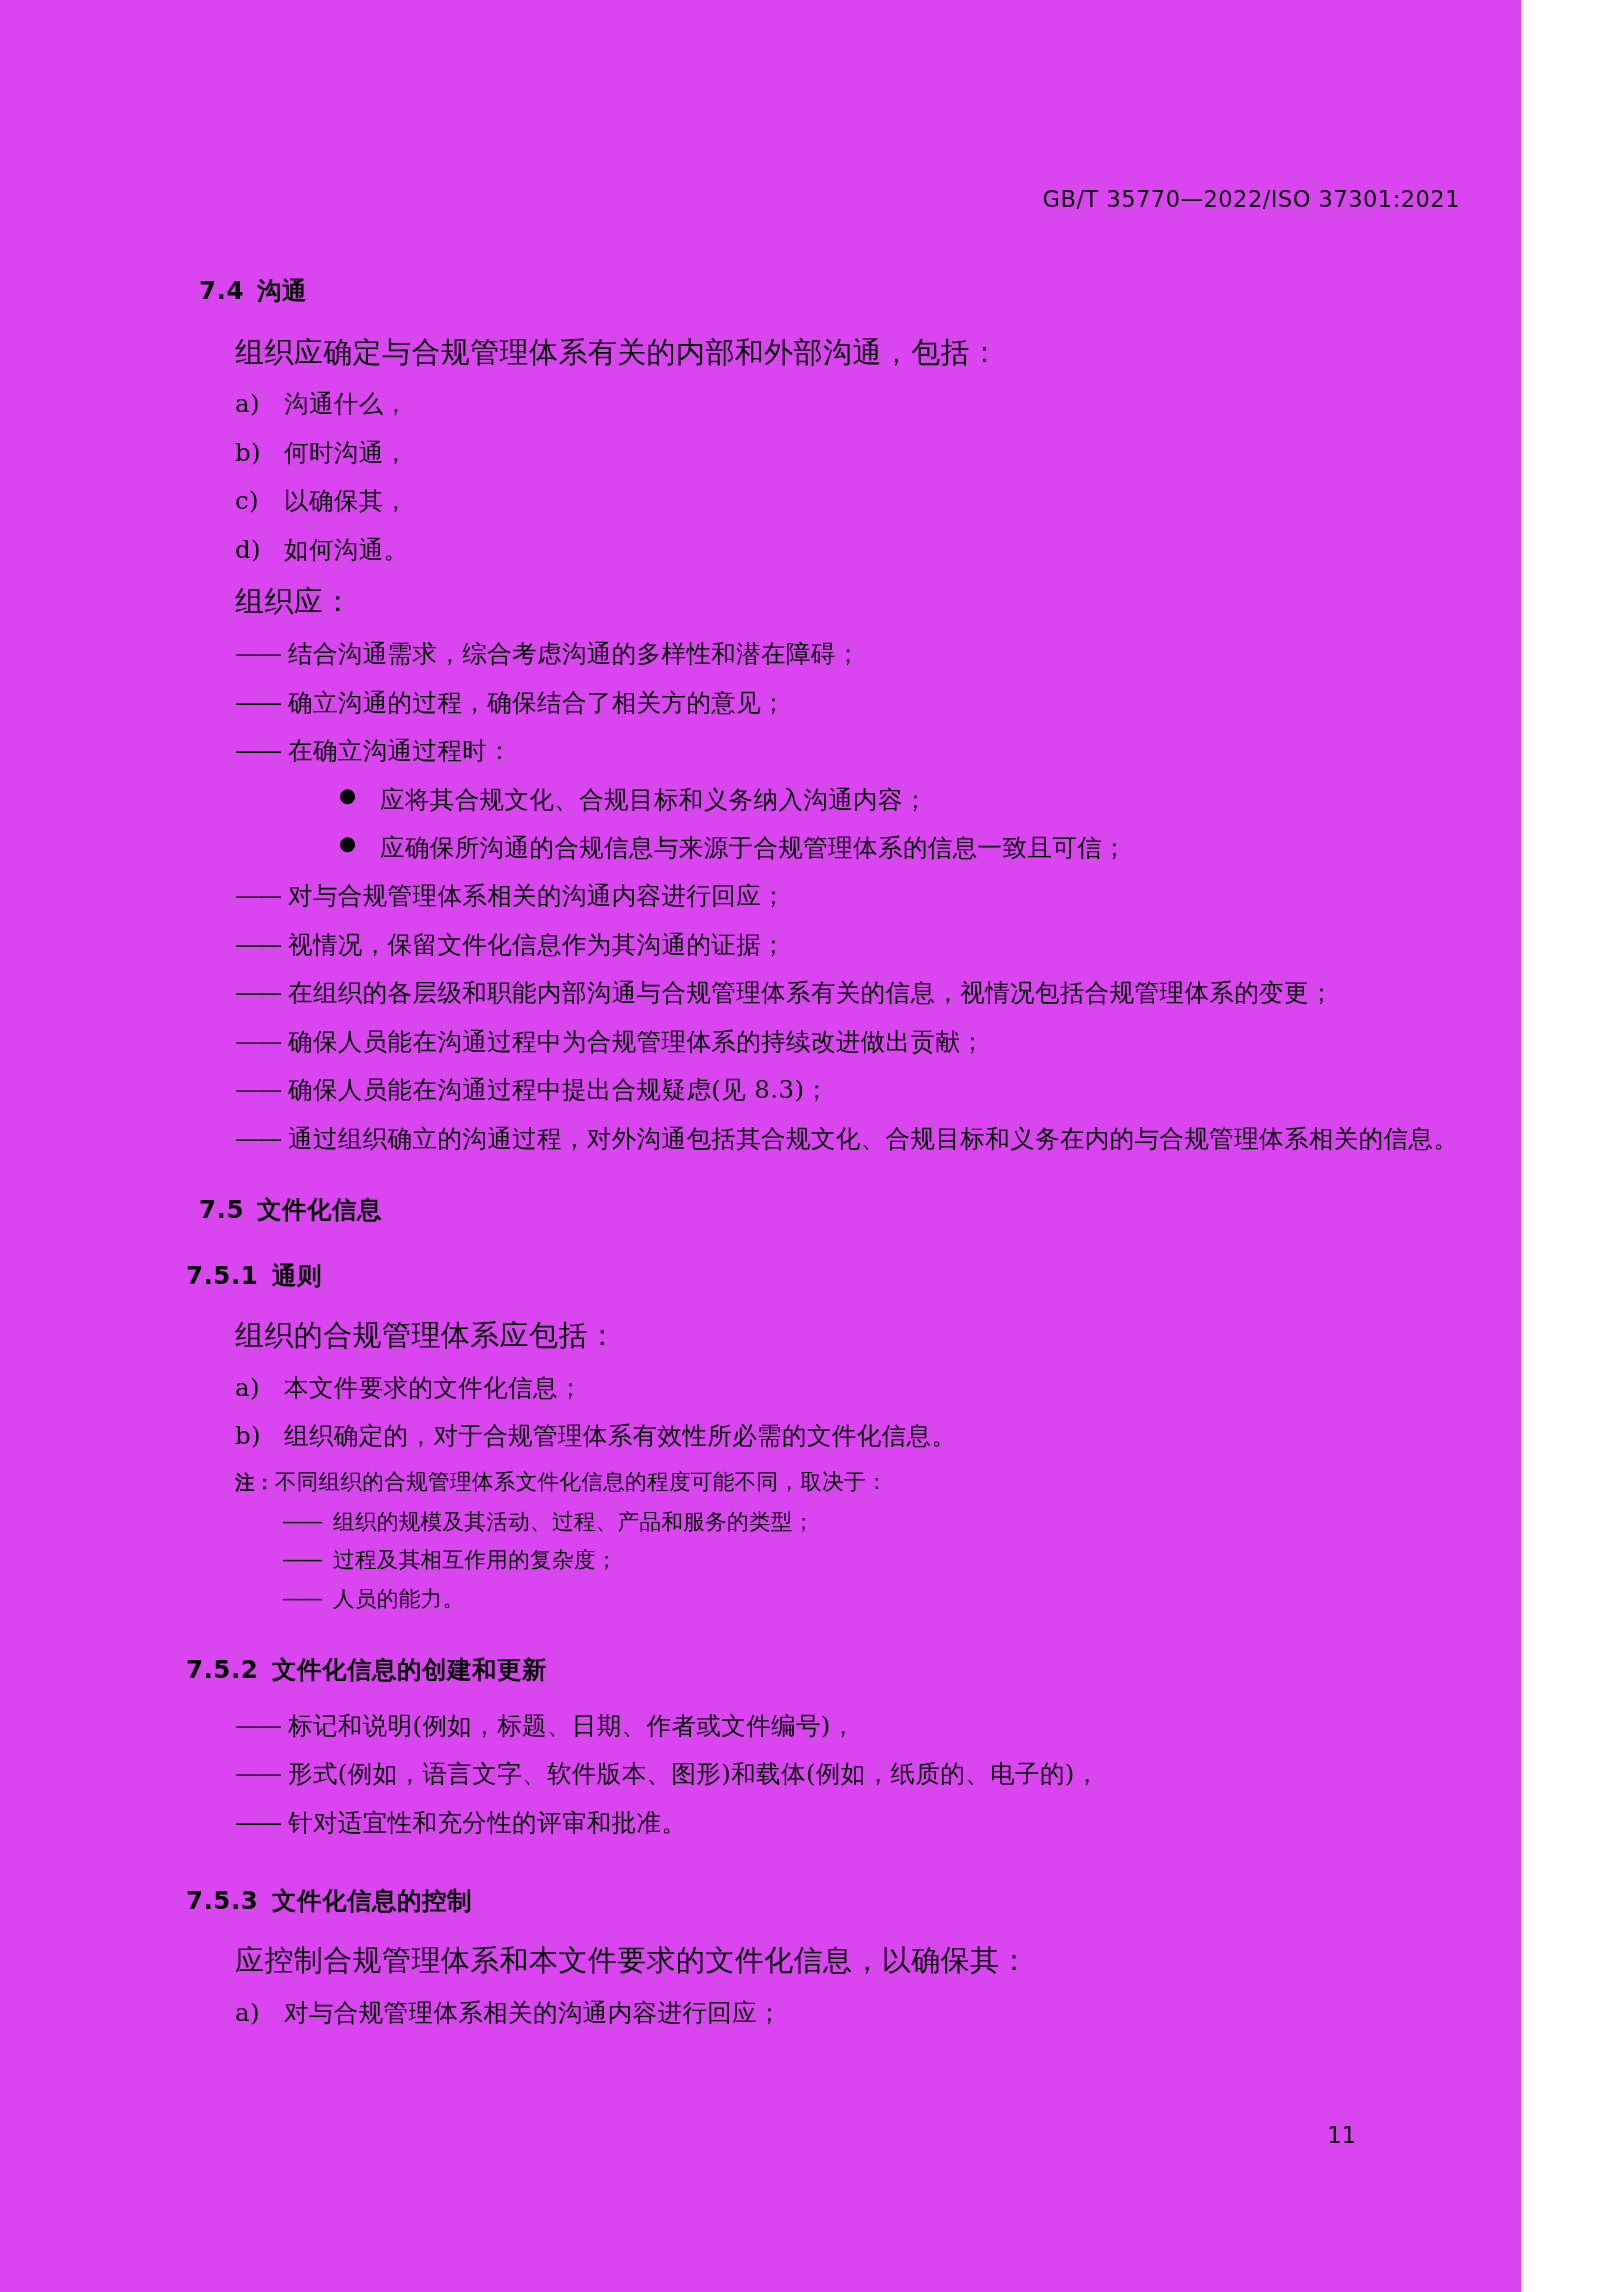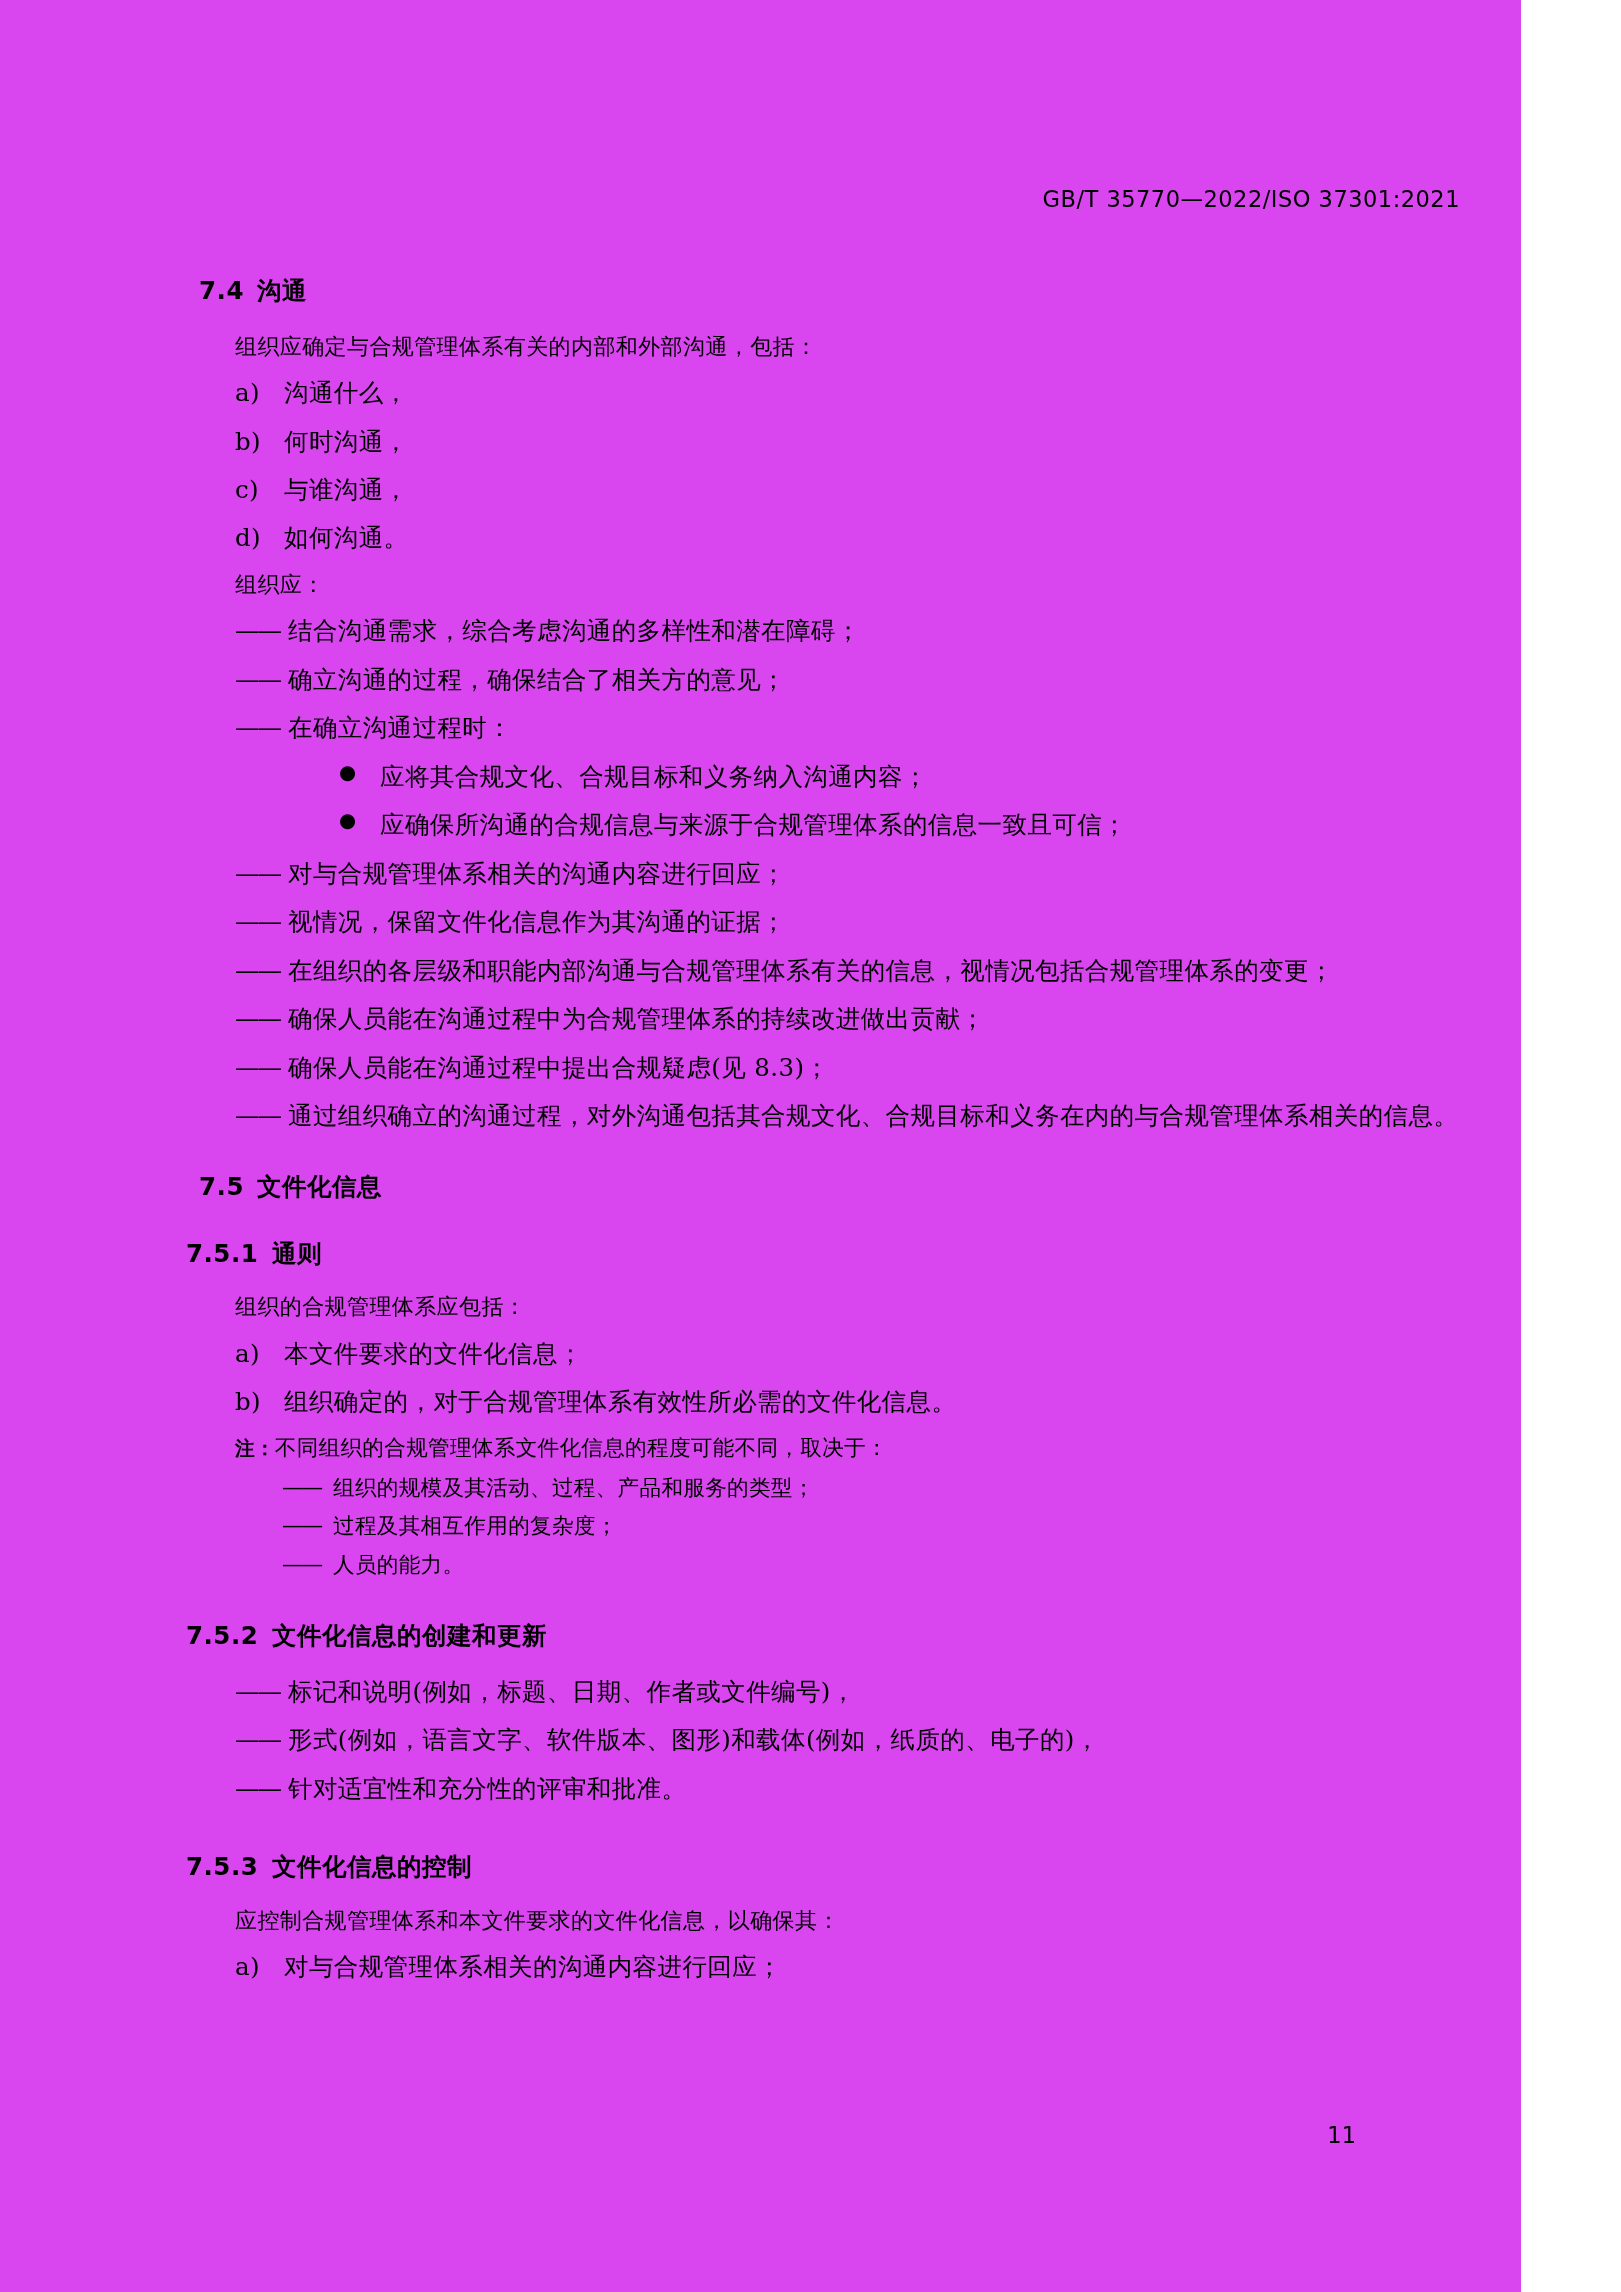--- a/index.html
+++ b/index.html
@@ -57,21 +57,21 @@
     font-weight: bold;
     font-size: 24.5px;
     margin: 0 0 19.6px 0;
     letter-spacing: 0.5px;
   }
   .h3 .num {
     display: inline-block;
     min-width: 86px;
   }
   p.para {
-    font-size: 22px;
+    font-size: 29px;
     line-height: 1.62;
     margin: 0 0 8.8px 0;
     text-indent: 49px;
     letter-spacing: 0.4px;
   }
   .indent-block {
     margin-left: 49px;
   }
   .alpha-item {
     font-size: 24.5px;
@@ -174,21 +174,21 @@
         <div class="alpha-item">
           <span class="mark">a)</span>
           <span>沟通什么，</span>
         </div>
         <div class="alpha-item">
           <span class="mark">b)</span>
           <span>何时沟通，</span>
         </div>
         <div class="alpha-item">
           <span class="mark">c)</span>
-          <span>与谁沟通，</span>
+          <span>以确保其，</span>
         </div>
         <div class="alpha-item">
           <span class="mark">d)</span>
           <span>如何沟通。</span>
         </div>
       </div>
 
       <p class="para">组织应：</p>
 
       <div class="indent-block">

